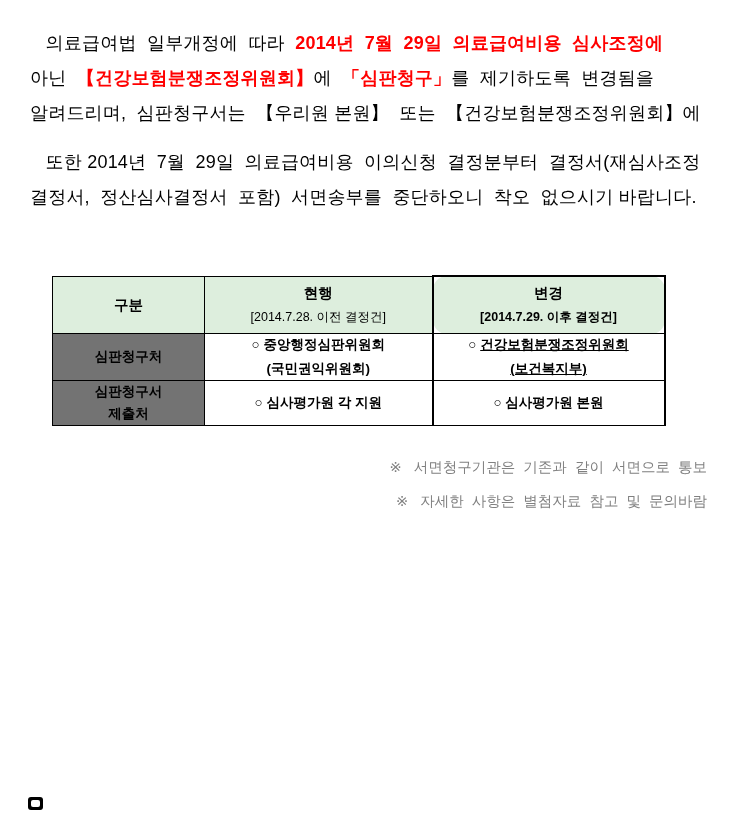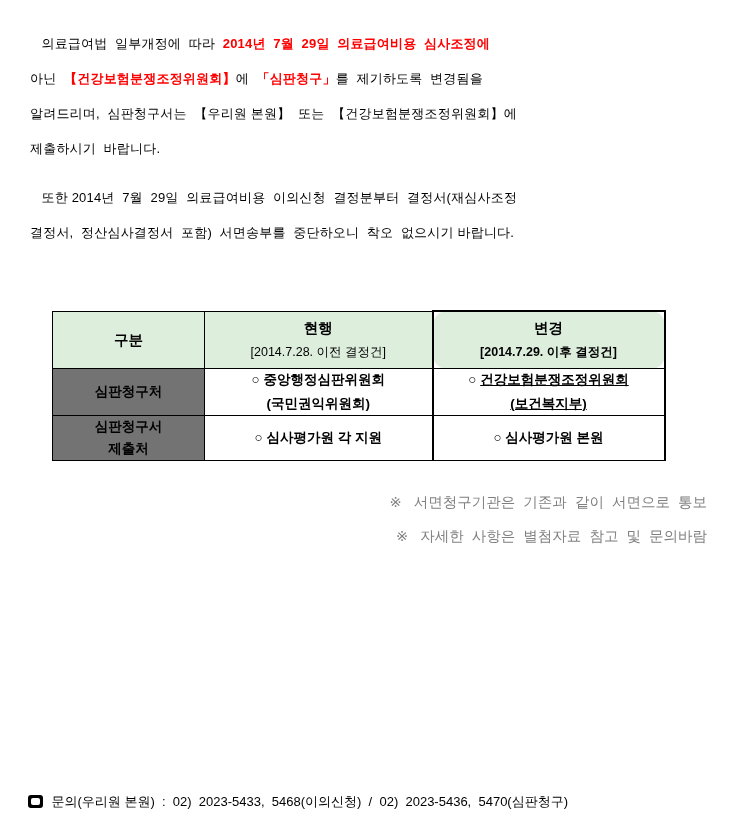--- a/index.html
+++ b/index.html
@@ -18,21 +18,21 @@
   .page {
     position: relative;
     width: 737px;
     height: 838px;
     box-sizing: border-box;
     padding: 26px 30px 0 30px;
   }
 
   
   .para {
-    font-size: 13px;
+    font-size: 18px;
     line-height: 35px;
     letter-spacing: 0.2px;
     text-align: justify;
     margin: 0;
   }
   .para .ln {
     display: block;
     white-space: pre-wrap;
   }
   .red {
@@ -165,21 +165,20 @@
 </style>
 </head>
 <body>
 
 <div class="page">
 
   <div class="para">
     <span class="ln"><span>   의료급여법  일부개정에  따라  </span><span class="red">2014년  7월  29일  의료급여비용  심사조정에</span></span>
     <span class="ln"><span>아닌  </span><span class="red">【건강보험분쟁조정위원회】</span><span>에  </span><span class="red">「심판청구」</span><span>를  제기하도록  변경됨을</span></span>
     <span class="ln">알려드리며,  심판청구서는  【우리원 본원】  또는  【건강보험분쟁조정위원회】에</span>
-    <span class="ln">제출하시기  바랍니다.</span>
   </div>
 
   <div class="para p2">
     <span class="ln">   또한 2014년  7월  29일  의료급여비용  이의신청  결정분부터  결정서(재심사조정</span>
     <span class="ln">결정서,  정산심사결정서  포함)  서면송부를  중단하오니  착오  없으시기 바랍니다.</span>
   </div>
 
   <div class="table-wrap">
     <table class="tbl">
       <colgroup>
@@ -228,16 +227,16 @@
       </tbody>
     </table>
   </div>
 
   <div class="notes">
     <span class="note">※   서면청구기관은  기존과  같이  서면으로  통보</span>
     <span class="note">※   자세한  사항은  별첨자료  참고  및  문의바람</span>
   </div>
 
   <div class="footer">
-    <span class="phone-icon"></span><span>문의(우리원 본원)  :  02)  2023-5433,  5468(이의신청)  /  02)  2023-5436,  5470(심판청구)</span>
+    <span class="phone-icon"></span>
   </div>
 
 </div>
 
 </body></html>

